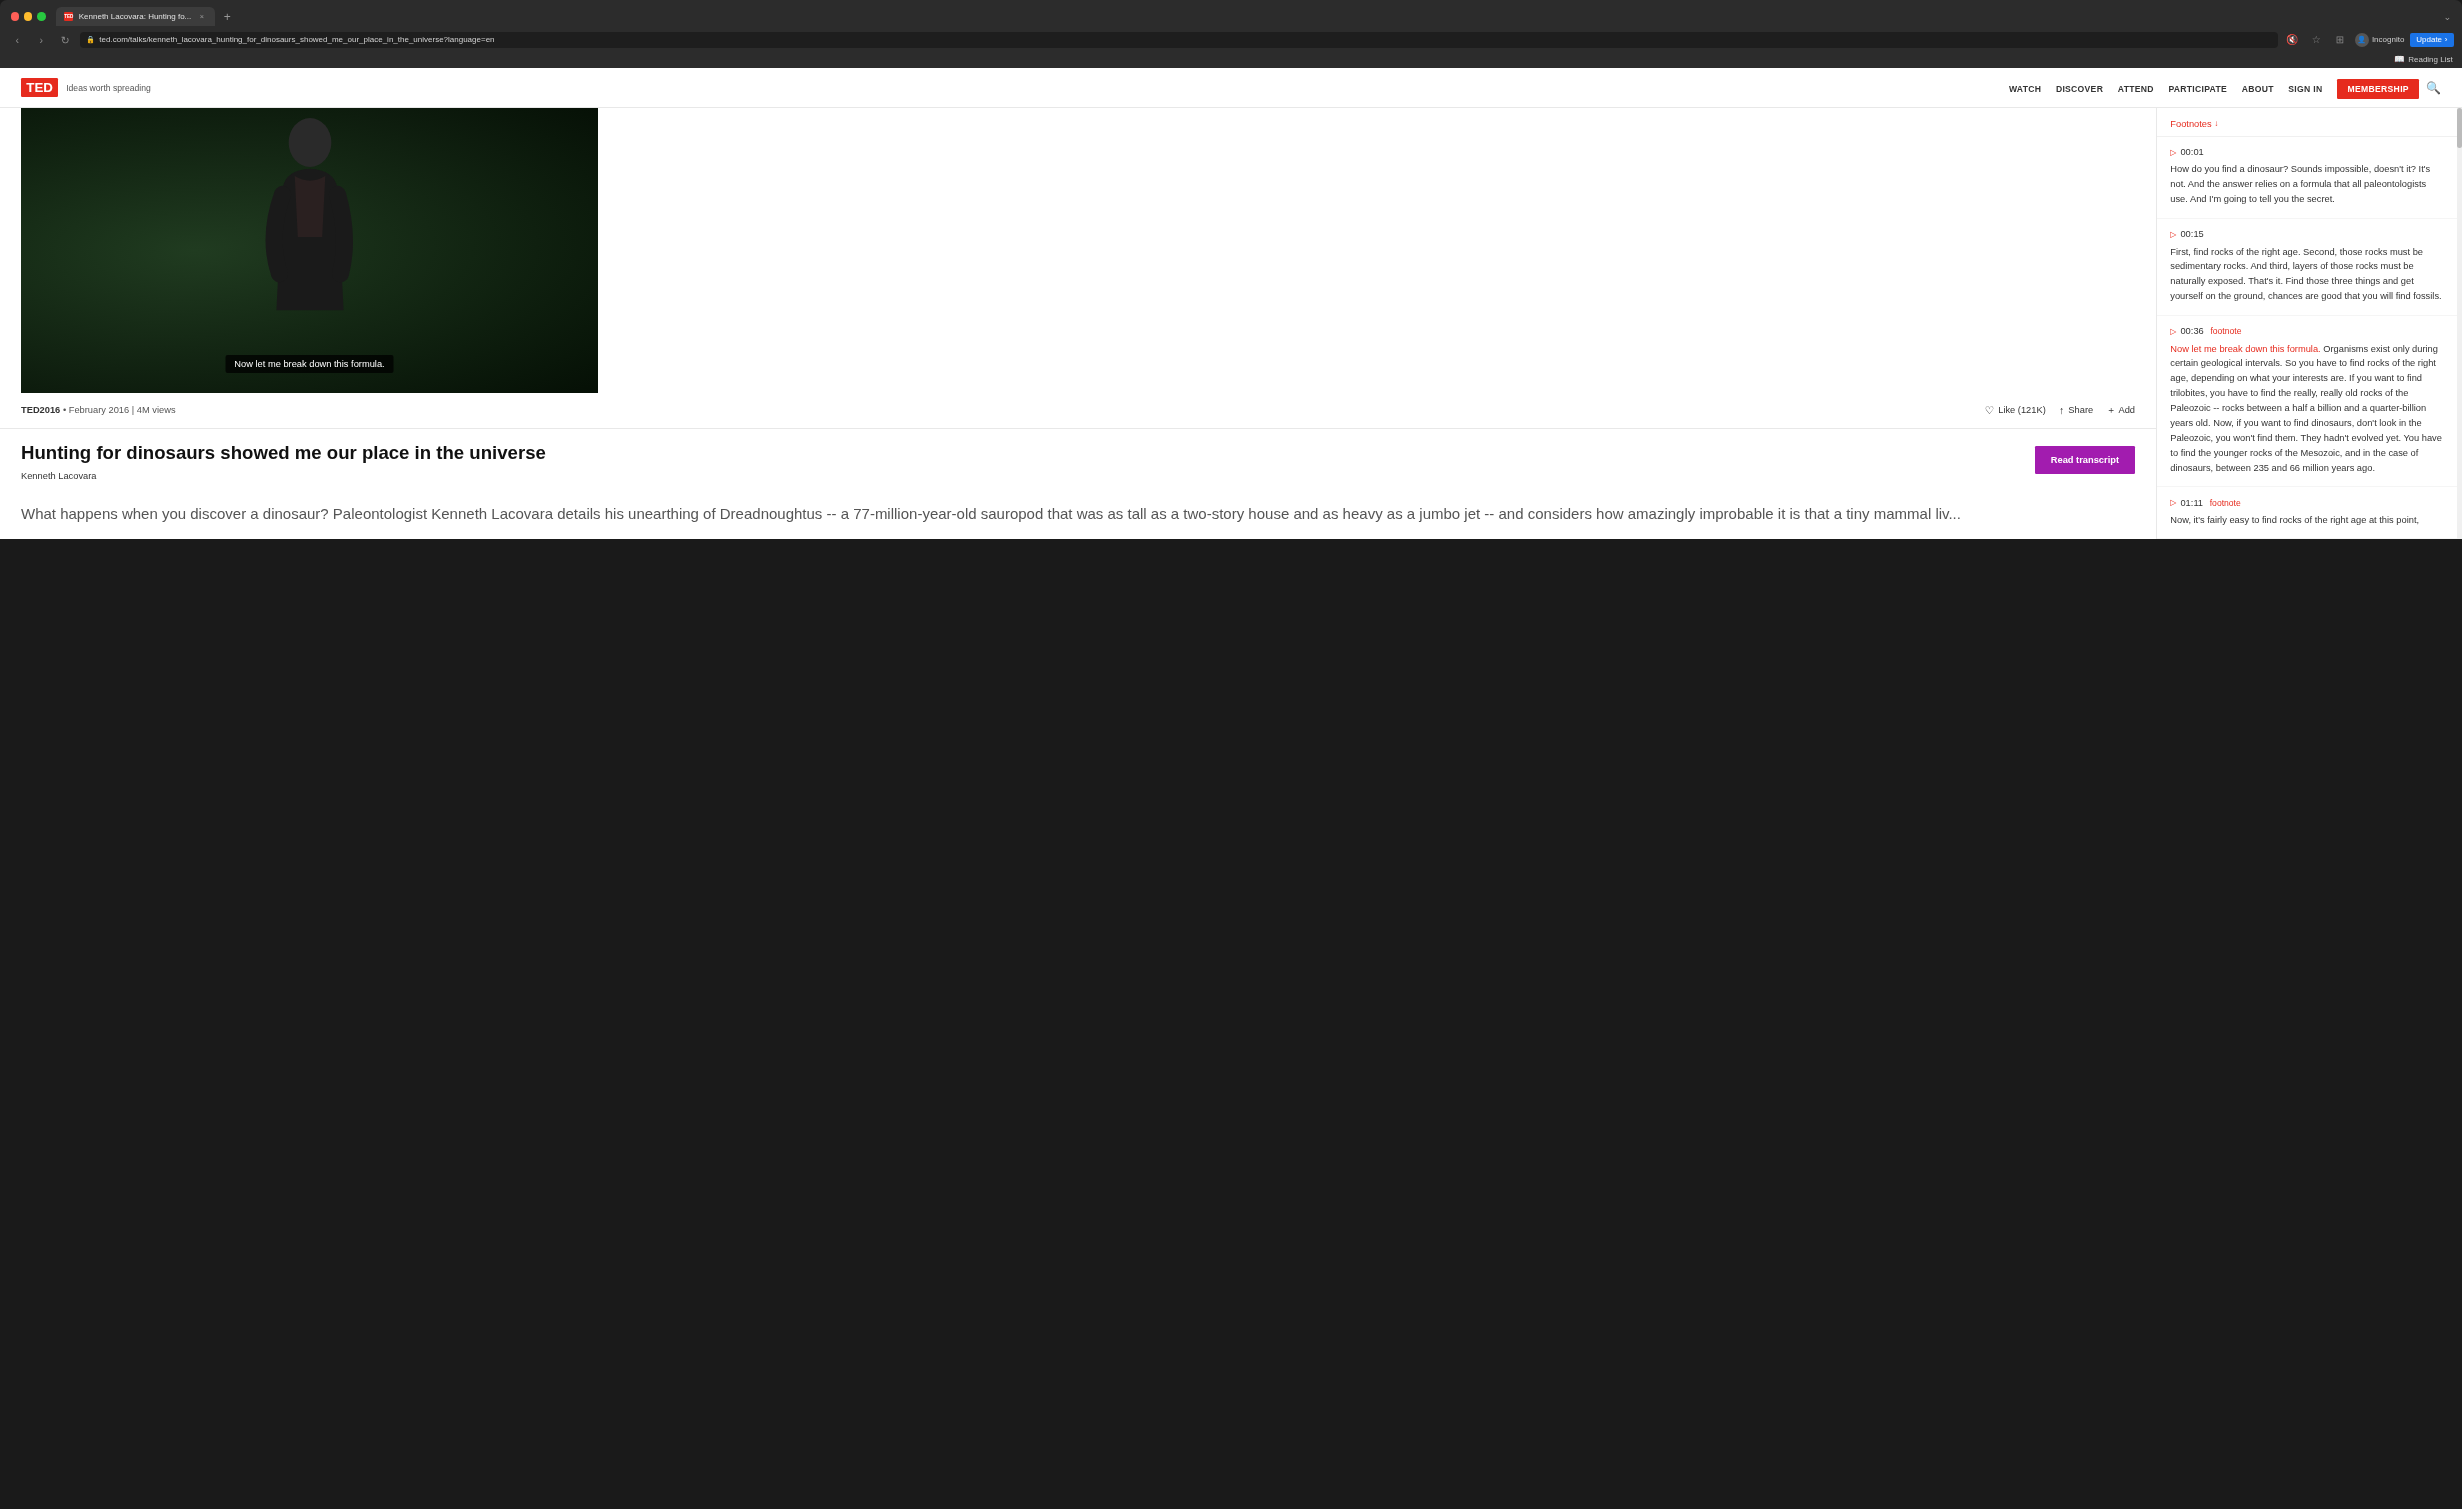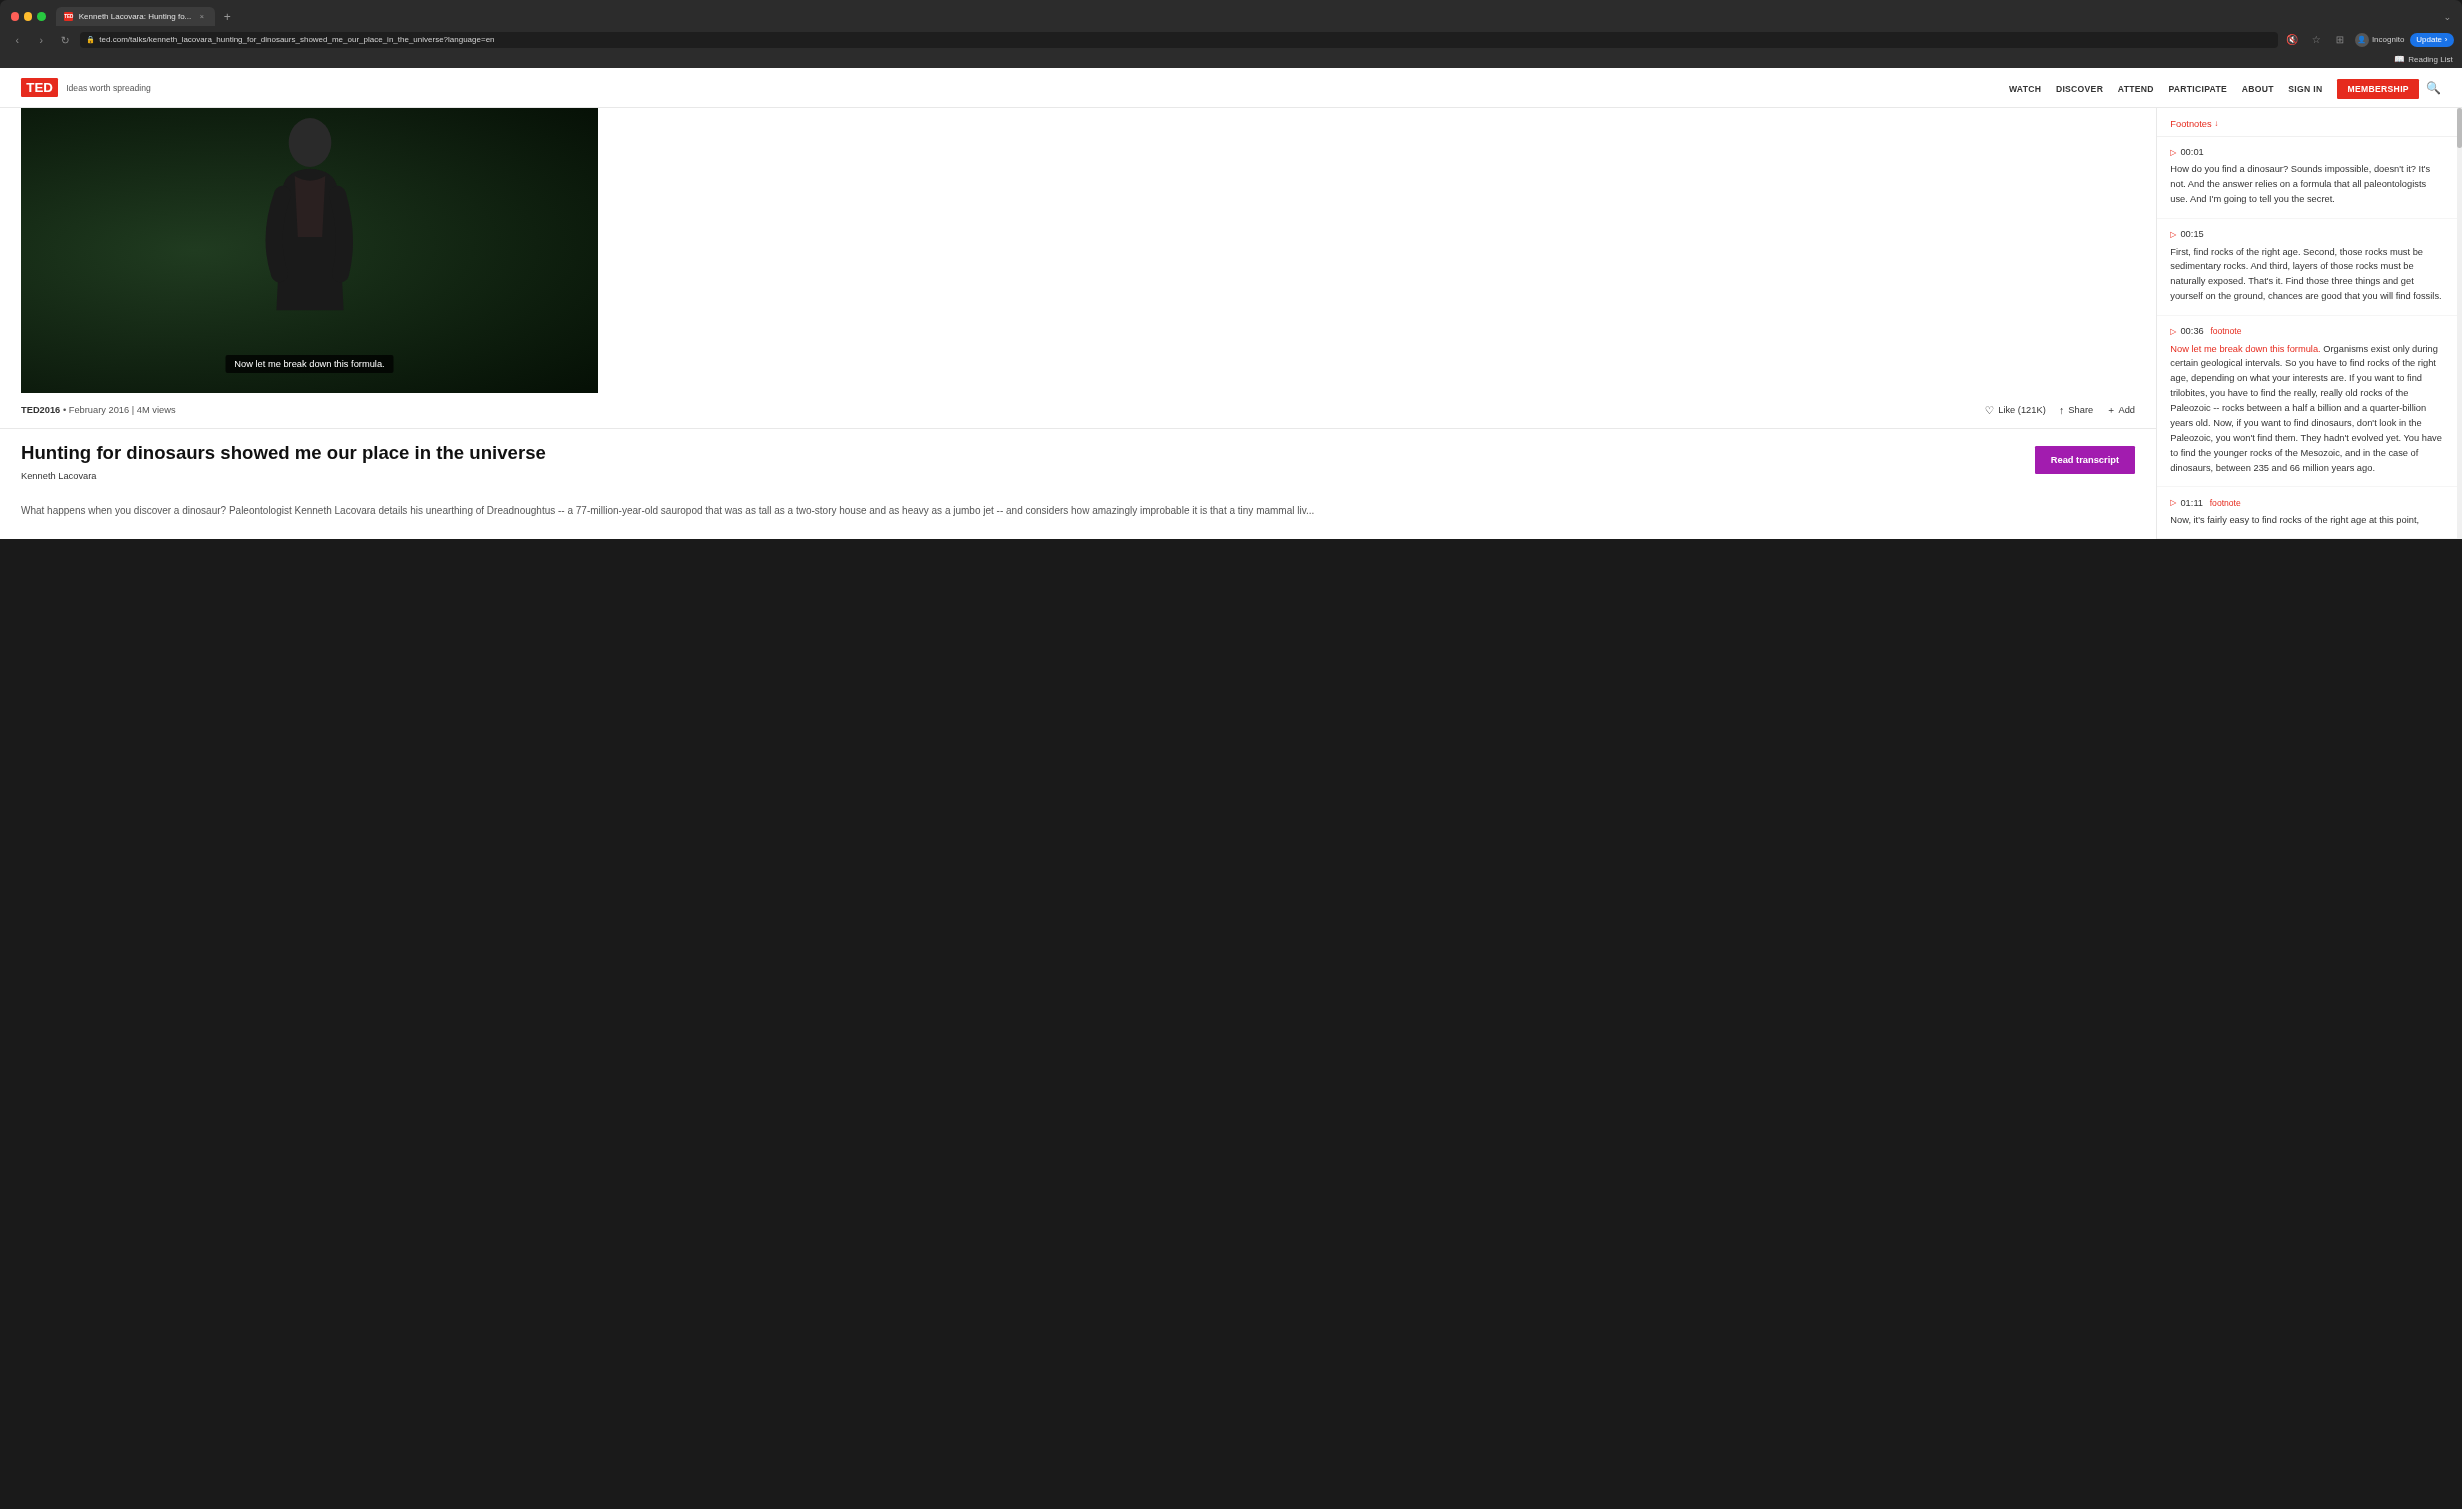--- a/index.html
+++ b/index.html
@@ -167,21 +167,21 @@
       display: flex;
       align-items: center;
       justify-content: center;
       font-size: 7.3px;
       color: white;
     }
     .update-btn {
       background: #1a73e8;
       color: white;
       border: none;
-      border-radius: 7px;
+      border-radius: 2px;
       padding: 2.7px 6.6px;
       font-size: 8px;
       cursor: pointer;
       display: flex;
       align-items: center;
       gap: 2.7px;
     }
 
     
     .reading-list-bar {
@@ -369,21 +369,21 @@
       line-height: 1.2;
       margin-bottom: 6.6px;
     }
     .talk-speaker {
       font-size: 9.3px;
       font-weight: 400;
       color: #333;
       margin-bottom: 22px;
     }
     .talk-description {
-      font-size: 10px;
+      font-size: 15px;
       color: #555;
       line-height: 1.5;
     }
     .read-transcript-btn {
       background: #a21caf;
       color: white;
       border: none;
       padding: 9.3px 16px;
       font-size: 9.3px;
       font-weight: 600;

